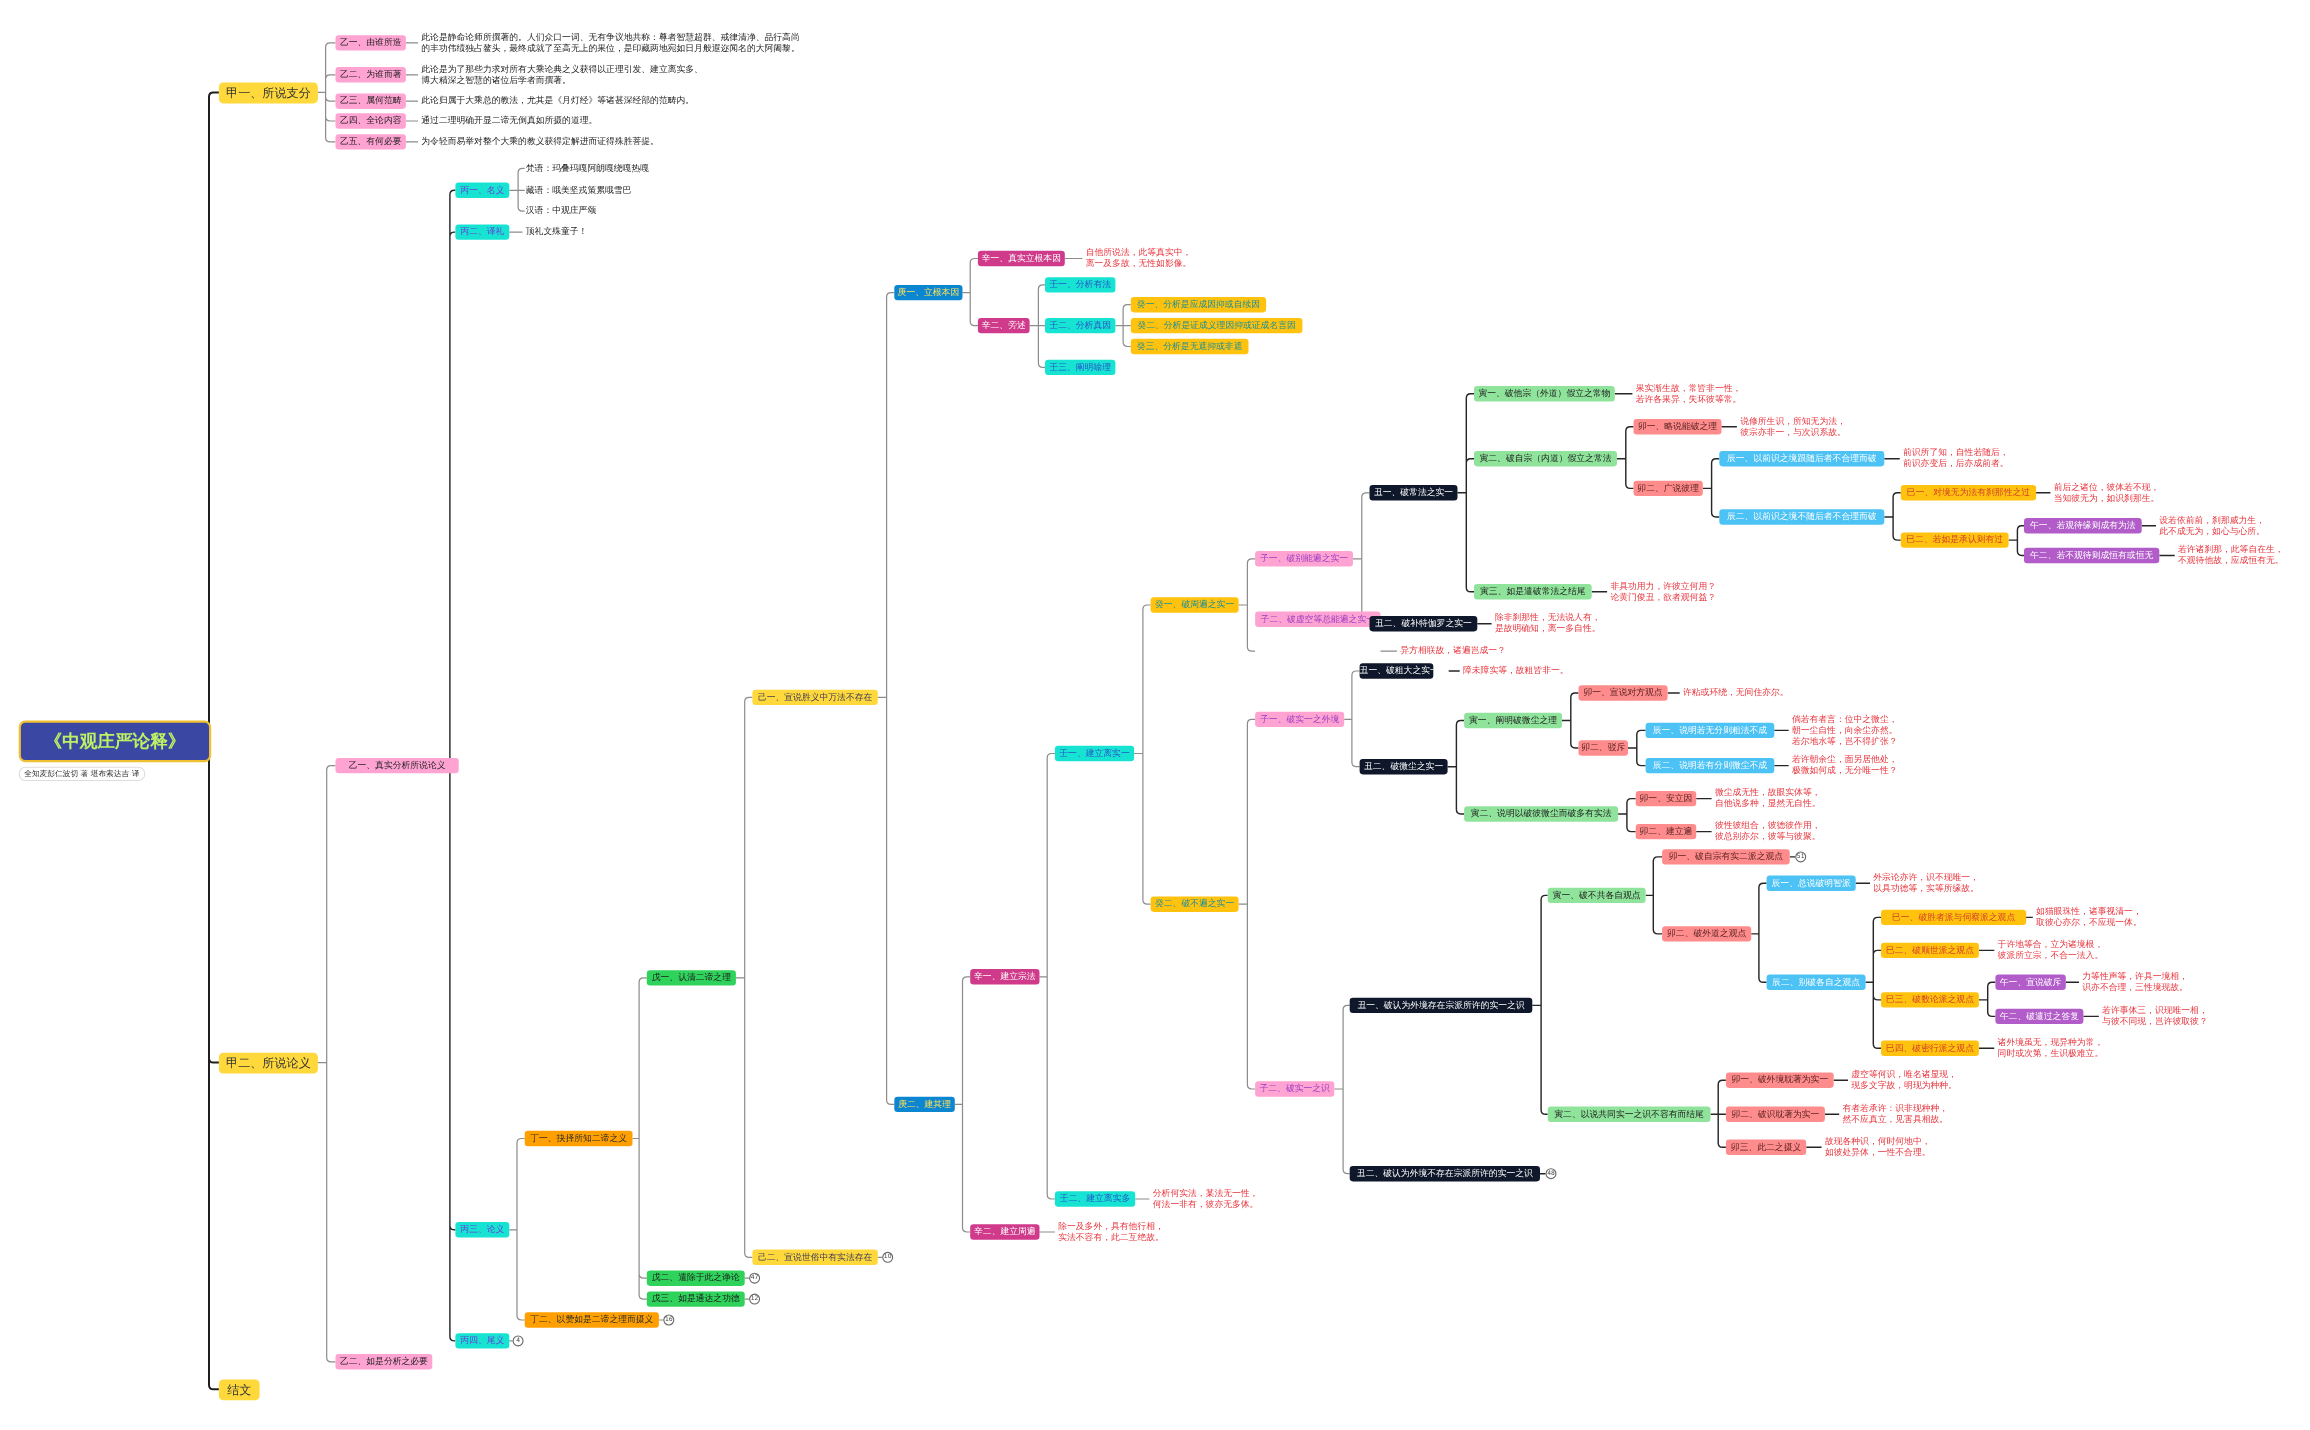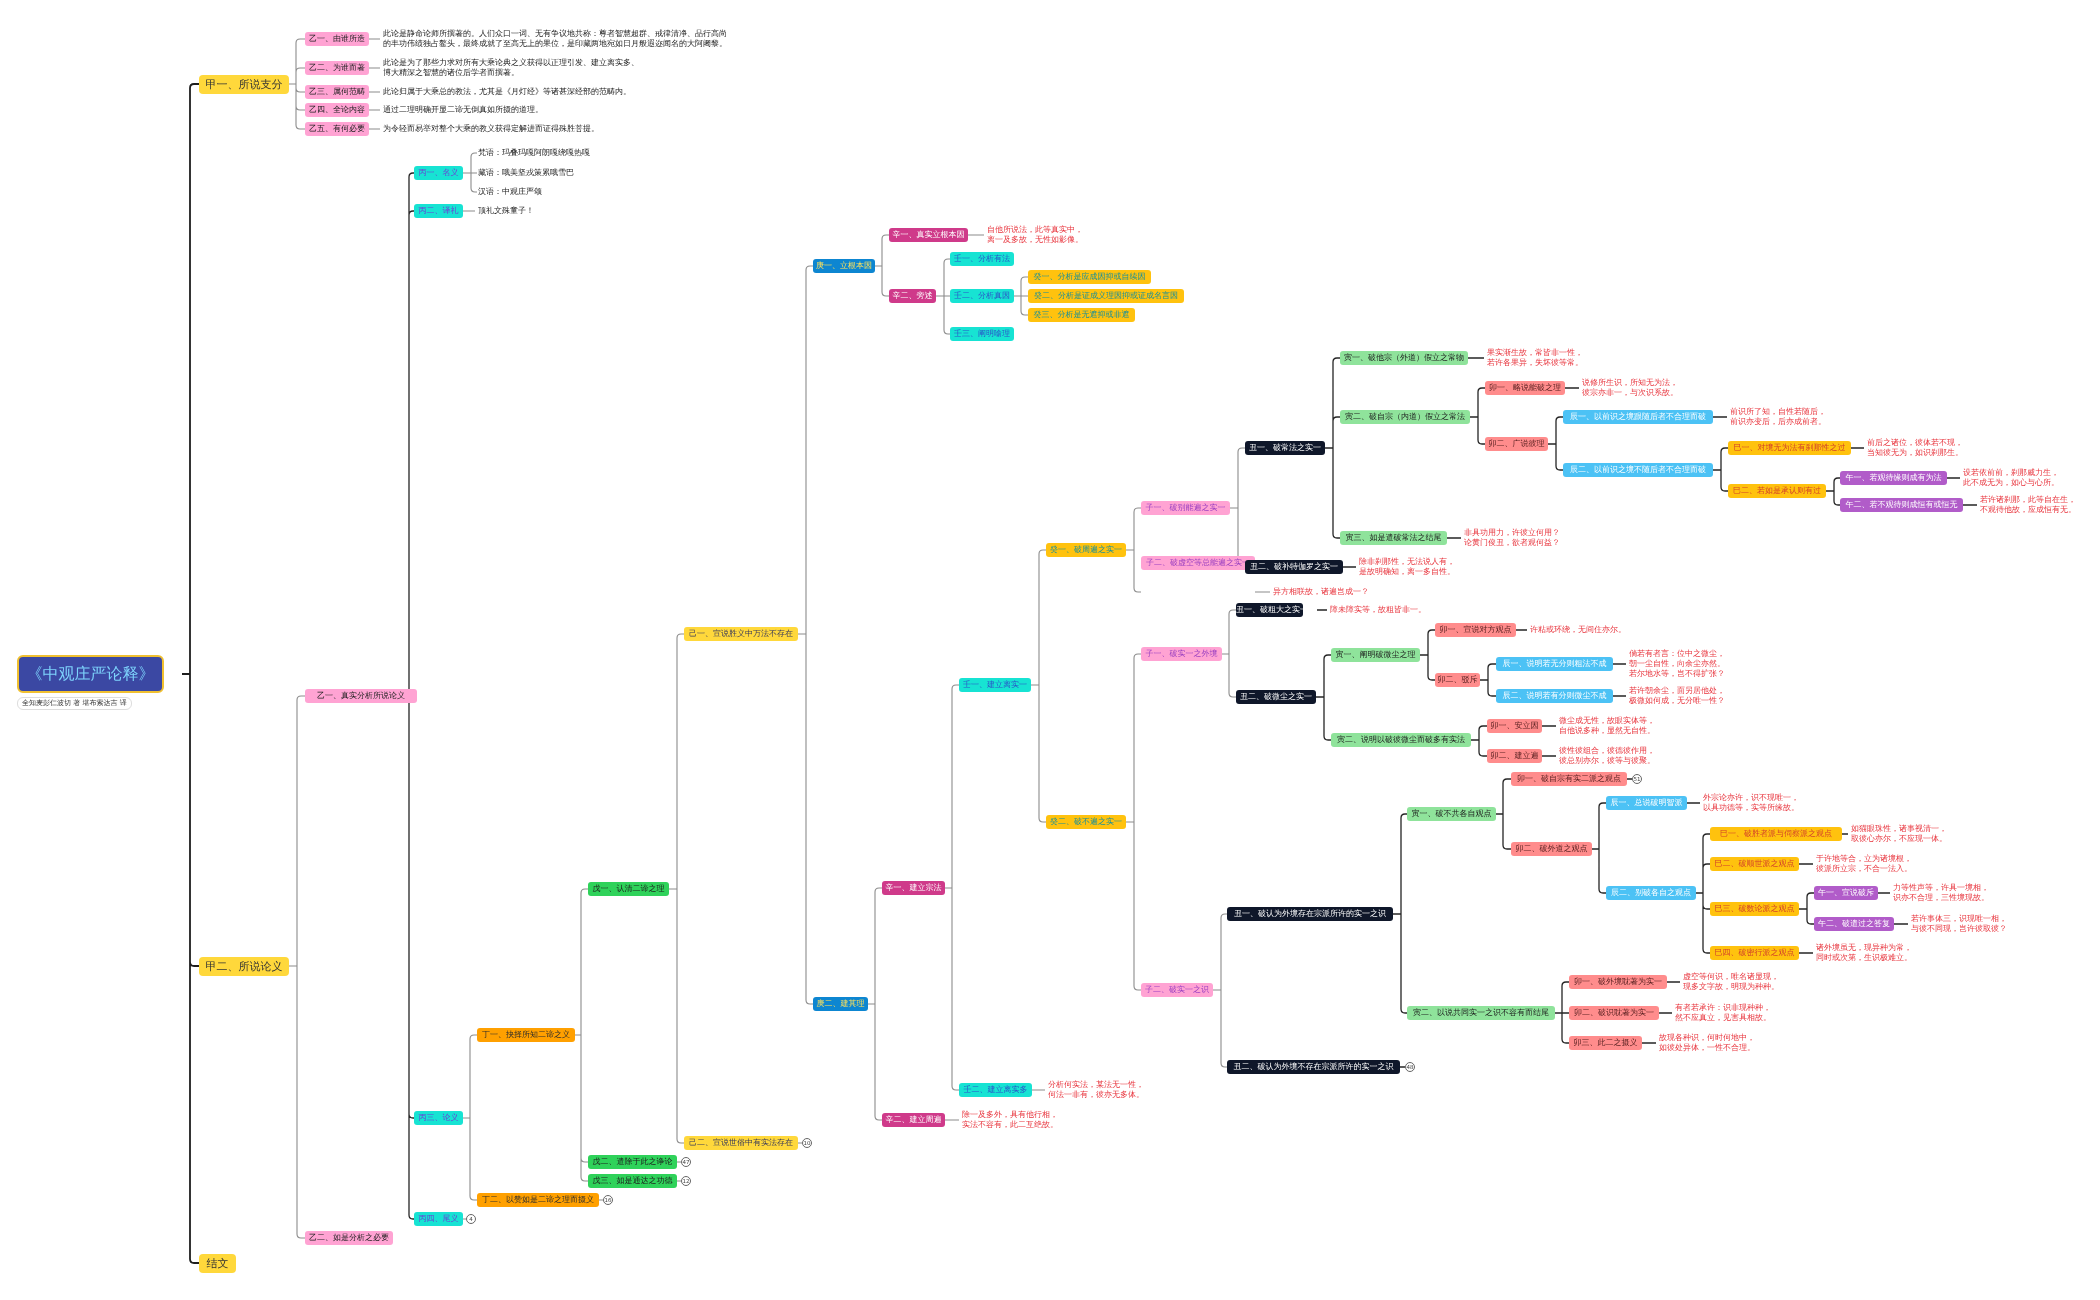--- a/index.html
+++ b/index.html
@@ -1,19 +1,19 @@
 <!DOCTYPE html>
 <html><head>
 <meta charset="utf-8">
 <style>
   html,body{margin:0;padding:0;background:#ffffff;}
   body{width:2100px;height:1300px;position:relative;overflow:hidden;font-family:"DejaVu Sans","Liberation Sans",sans-serif;}
   #canvas{position:absolute;left:0;top:0;width:2100px;height:1300px;}
   svg.lines{position:absolute;left:0;top:0;}
-  .root{position:absolute;left:17px;top:655px;width:147px;height:38px;background:#3b48a3;border:2px solid #f0c030;border-radius:6px;box-sizing:border-box;color:#7dd3fc;font-weight:normal;font-size:16px;line-height:34px;text-align:center;white-space:nowrap;}
+  .root{position:absolute;left:17px;top:655px;width:175px;height:38px;background:#3b48a3;border:2px solid #f0c030;border-radius:6px;box-sizing:border-box;color:#bef264;font-weight:bold;font-size:16px;line-height:34px;text-align:center;white-space:nowrap;}
   .sub{position:absolute;left:17px;top:697px;height:13px;line-height:11px;padding:0 4px;border:1px solid #dddddd;border-radius:6px;font-size:7px;color:#333;box-sizing:border-box;white-space:nowrap;background:#fff;}
   .n{position:absolute;height:14px;line-height:14px;font-size:8px;border-radius:3px;text-align:center;white-space:nowrap;overflow:hidden;box-sizing:border-box;cursor:pointer;}
   .big{height:19px;line-height:19px;font-size:11px;border-radius:4px;}
   .d{position:absolute;font-size:8px;line-height:10px;white-space:pre;color:#e8333c;}
   .d.k{color:#222222;}
   .badge{position:absolute;width:10px;height:10px;border:1px solid #666;border-radius:50%;box-sizing:border-box;font-size:5.5px;line-height:8px;text-align:center;color:#444;background:#fff;cursor:pointer;}
   .t-jia{background:#ffd83b;color:#333}
   .t-yi{background:#ffa3d3;color:#222}
   .t-bing{background:#17e3d3;color:#6b3fd4}
   .t-ding{background:#ffa000;color:#2b2b2b}

